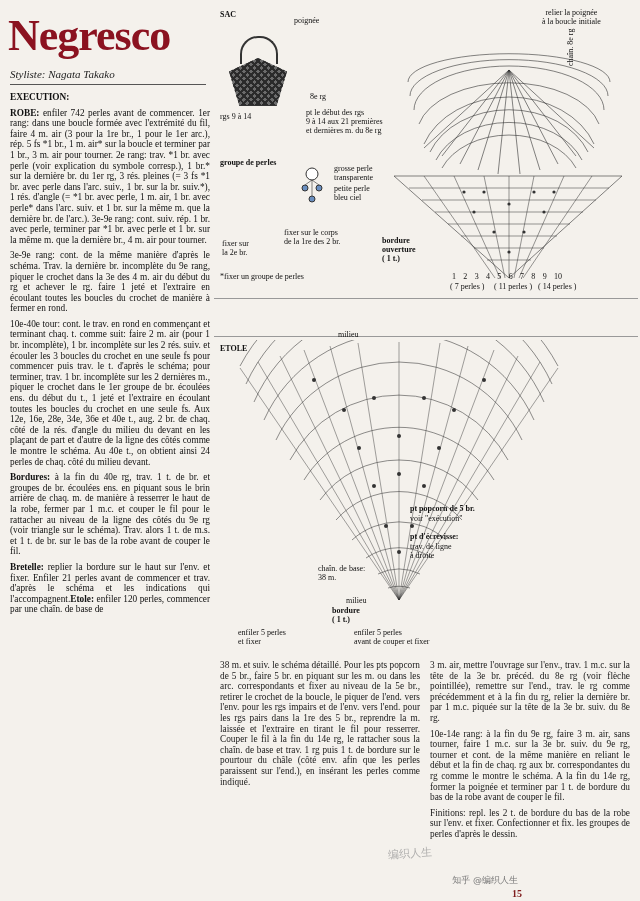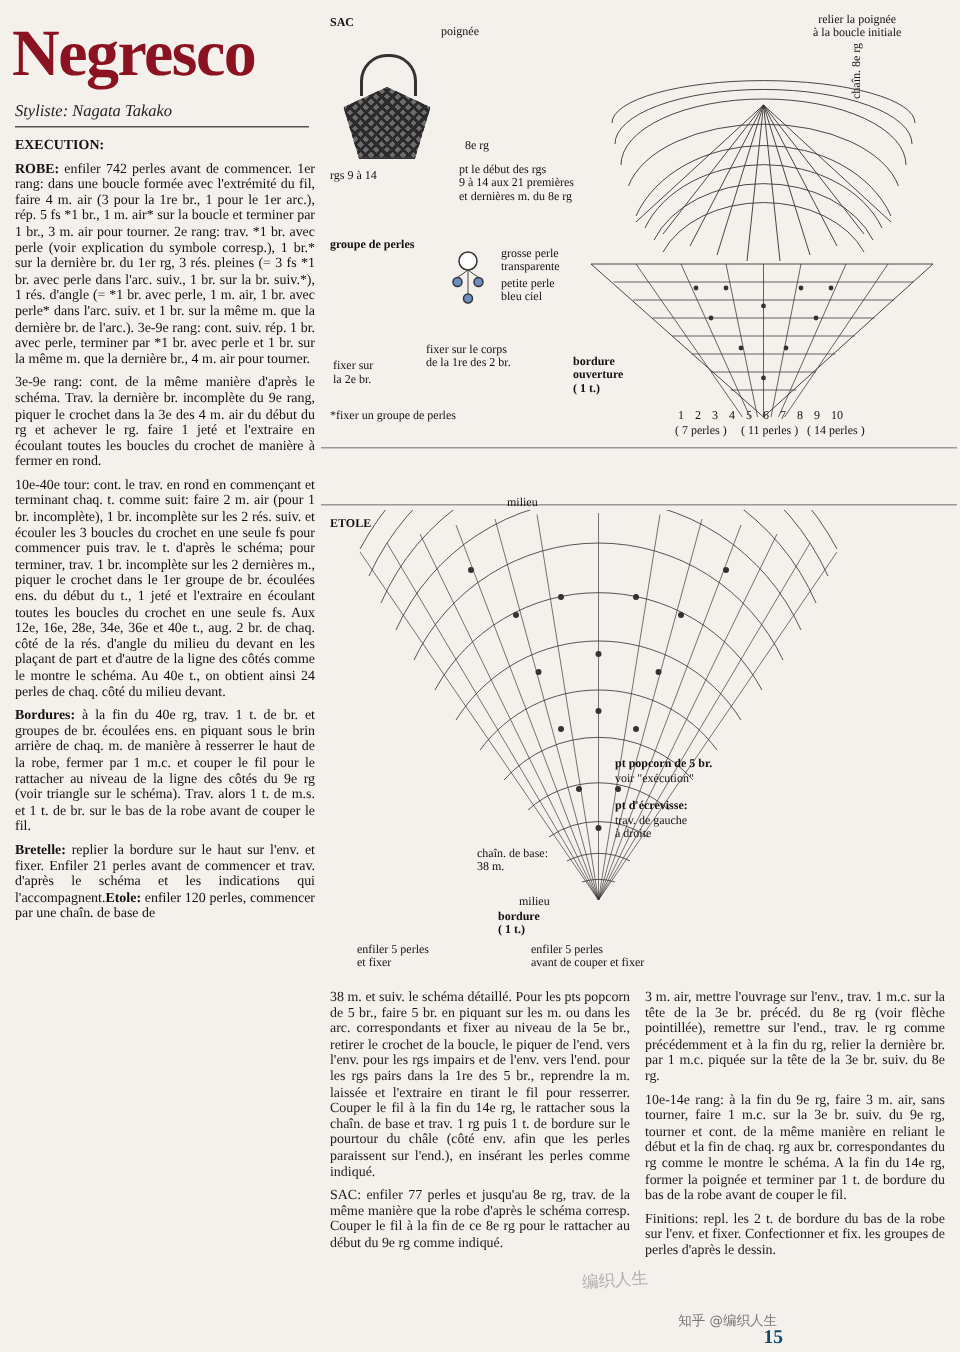--- a/index.html
+++ b/index.html
@@ -78,21 +78,21 @@
     border:2px solid #333;border-bottom:none;
     border-radius:18px 18px 0 0;
   }
 
   
   .fan{
     position:absolute;
   }
 
   .footer-page{
-    position:absolute;right:6px;bottom:2px;font-size:13px;font-weight:bold;color:#0c4a6e;
+    position:absolute;right:6px;bottom:2px;font-size:10px;font-weight:bold;color:#7f1d1d;
   }
   .watermark{
     position:absolute;right:10px;bottom:14px;font-size:9px;color:#777;
     font-family:"DejaVu Sans", sans-serif;
   }
   .wm2{
     position:absolute;right:96px;bottom:40px;font-size:11px;color:#9a9a9a;
     transform:rotate(-4deg);font-family:"DejaVu Sans", sans-serif;opacity:.75;
   }
 
@@ -297,39 +297,38 @@
           <circle cx="178" cy="186" r="2"></circle>
         <circle cx="165" cy="212" r="2"></circle>
         <circle cx="80" cy="40" r="2"></circle>
           <circle cx="250" cy="40" r="2"></circle>
       </g>
     </svg>
 
     <div class="dlabel b" style="left:196px;top:500px;">pt popcorn de 5 br.</div>
     <div class="dlabel" style="left:196px;top:510px;">voir "exécution"</div>
     <div class="dlabel b" style="left:196px;top:528px;">pt d'écrevisse:</div>
-    <div class="dlabel" style="left:196px;top:538px;white-space:pre;">trav. de gauche
+    <div class="dlabel" style="left:196px;top:538px;white-space:pre;">trav. de ligne
 à droite</div>
 
     <div class="dlabel" style="left:104px;top:560px;white-space:pre;">chaîn. de base:
 38 m.</div>
     <div class="dlabel" style="left:132px;top:592px;">milieu</div>
     <div class="dlabel b" style="left:118px;top:602px;white-space:pre;">bordure
 ( 1 t.)</div>
     <div class="dlabel" style="left:24px;top:624px;white-space:pre;">enfiler 5 perles
 et fixer</div>
     <div class="dlabel" style="left:140px;top:624px;white-space:pre;">enfiler 5 perles
 avant de couper et fixer</div>
   </div>
 
   <div class="bottom">
     <div class="bcol"></div>
     <div class="bcol">
       <p>38 m. et suiv. le schéma détaillé. Pour les pts popcorn de 5 br., faire 5 br. en piquant sur les m. ou dans les arc. correspondants et fixer au niveau de la 5e br., retirer le crochet de la boucle, le piquer de l'end. vers l'env. pour les rgs impairs et de l'env. vers l'end. pour les rgs pairs dans la 1re des 5 br., reprendre la m. laissée et l'extraire en tirant le fil pour resserrer. Couper le fil à la fin du 14e rg, le rattacher sous la chaîn. de base et trav. 1 rg puis 1 t. de bordure sur le pourtour du châle (côté env. afin que les perles paraissent sur l'end.), en insérant les perles comme indiqué.</p>
-      <p>SAC: enfiler 77 perles et jusqu'au 8e rg, trav. de la même manière que la robe d'après le schéma corresp. Couper le fil à la fin de ce 8e rg pour le rattacher au début du 9e rg comme indiqué.</p>
     </div>
     <div class="bcol">
       <p>3 m. air, mettre l'ouvrage sur l'env., trav. 1 m.c. sur la tête de la 3e br. précéd. du 8e rg (voir flèche pointillée), remettre sur l'end., trav. le rg comme précédemment et à la fin du rg, relier la dernière br. par 1 m.c. piquée sur la tête de la 3e br. suiv. du 8e rg.</p>
       <p>10e-14e rang: à la fin du 9e rg, faire 3 m. air, sans tourner, faire 1 m.c. sur la 3e br. suiv. du 9e rg, tourner et cont. de la même manière en reliant le début et la fin de chaq. rg aux br. correspondantes du rg comme le montre le schéma. A la fin du 14e rg, former la poignée et terminer par 1 t. de bordure du bas de la robe avant de couper le fil.</p>
       <p>Finitions: repl. les 2 t. de bordure du bas de la robe sur l'env. et fixer. Confectionner et fix. les groupes de perles d'après le dessin.</p>
     </div>
   </div>
 
   <div class="wm2">编织人生</div>
   <div class="watermark">知乎 @编织人生</div>

